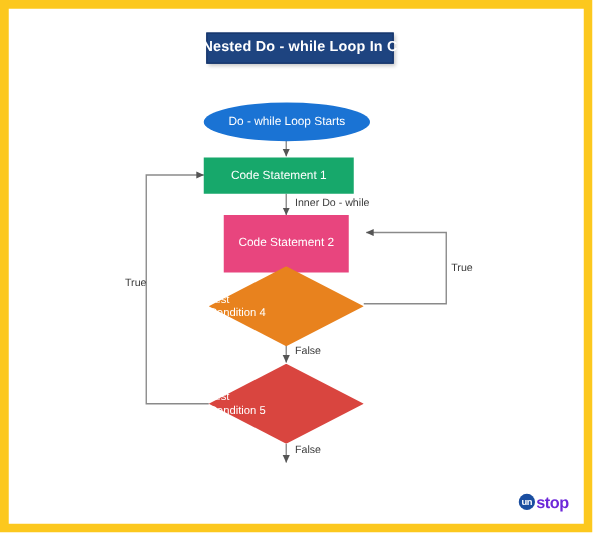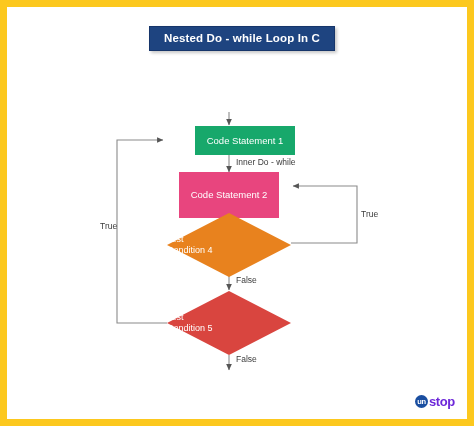--- a/index.html
+++ b/index.html
@@ -168,24 +168,25 @@
 
       <line x1="222" y1="269" x2="222" y2="283" stroke="#8a8a8a" stroke-width="1.1" marker-end="url(#arrow)"></line>
 
       <line x1="222" y1="348" x2="222" y2="363" stroke="#8a8a8a" stroke-width="1.1" marker-end="url(#arrow)"></line>
 
       <path d="M 284 236 L 350 236 L 350 179 L 286 179" fill="none" stroke="#8a8a8a" stroke-width="1.1" marker-end="url(#arrow)"></path>
 
       <path d="M 160 316 L 110 316 L 110 133 L 156 133" fill="none" stroke="#8a8a8a" stroke-width="1.1" marker-end="url(#arrow)"></path>
     </svg>
 
-    <div class="node banner" style="left:142px; top:19px; width:186px; height:25px;">Nested Do - while Loop In C</div>
-
-
-    <div class="node rect rect-green" style="left:188px; top:119px; width:100px; height:29px;">Code Statement 1</div>
+    <div class="node banner" style="left:158px; top:19px; width:150px; height:25px;">Nested Do - while Loop In C</div>
+
+    <div class="node ellipse ellipse-start" style="left:156px; top:75px; width:133px; height:31px;">Do - while Loop Starts</div>
+
+    <div class="node rect rect-green" style="left:156px; top:119px; width:120px; height:29px;">Code Statement 1</div>
 
     <div class="node rect rect-pink" style="left:172px; top:165px; width:100px; height:46px;">Code Statement 2</div>
 
     <div class="diamond-wrap" style="left:160px; top:206px; width:124px; height:64px;">
       <svg class="diamond-shape" viewBox="0 0 124 64" preserveAspectRatio="none">
         <polygon points="62,0 124,32 62,64 0,32" fill="#e8821e"></polygon>
       </svg>
       <div class="diamond-label">
         <span>Test</span>
         <span>Condition 4</span>

